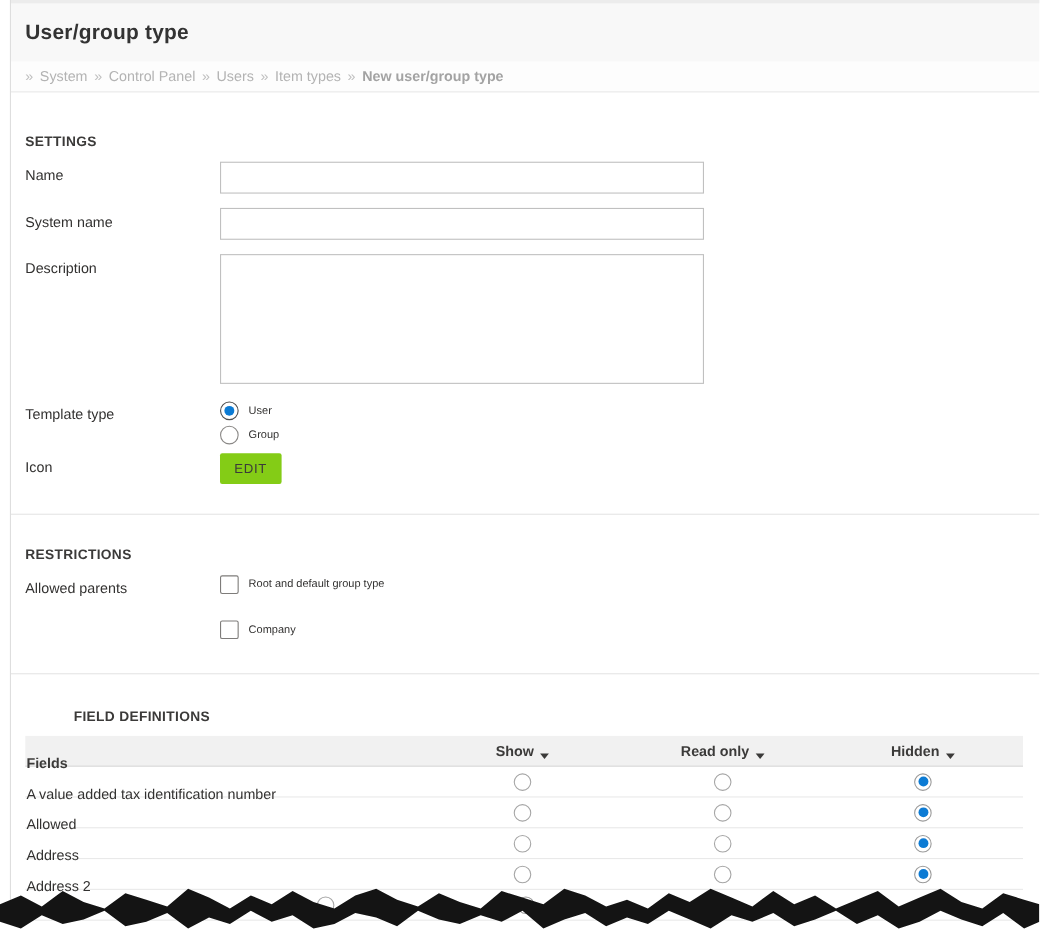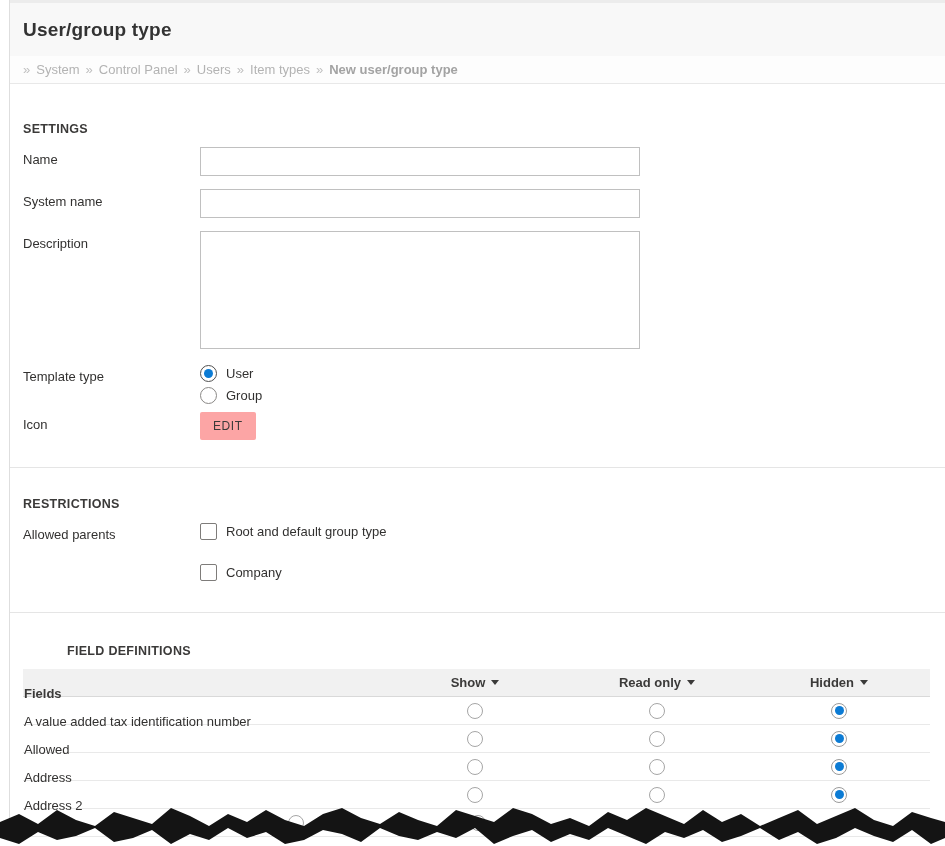--- a/index.html
+++ b/index.html
@@ -36,41 +36,41 @@
   .textarea { width:440px; height:118px; border:1px solid #c0c0c0; background:#fff;
     font:13px "Liberation Sans",sans-serif; padding:6px 8px; resize:none; outline:none; }
 
   .radio-group { display:flex; flex-direction:column; gap:5px; padding-top:1px; }
   .choice-line { display:flex; align-items:center; gap:9px; cursor:pointer; }
   .radio { width:17px; height:17px; border:1px solid #8a8886; border-radius:50%;
     background:#fff; position:relative; flex:none; }
   .radio.selected { border-color:#4f4f4f; }
   .radio.selected::after { content:""; position:absolute; left:3px; top:3px;
     width:9px; height:9px; border-radius:50%; background:#0c7bd4; }
-  .choice-label { font-size:13px; color:#323130; }
+  .choice-label { font-size:10px; color:#323130; }
 
   .checkbox { width:17px; height:17px; border:1px solid #7e7c7a; border-radius:2px;
     background:#fff; flex:none; }
   .cb-group { display:flex; flex-direction:column; gap:24px; padding-top:1px; }
 
-  .edit-button { display:inline-block; background:#fca5a5; border:none; border-radius:2px;
+  .edit-button { display:inline-block; background:#84cc16; border:none; border-radius:2px;
     padding:7px 13px 7px 13px; font:12px "Liberation Sans",sans-serif; letter-spacing:.6px;
     color:#3b3a39; cursor:pointer; }
 
   .divider { height:1px; background:#e5e5e5; }
   .d1 { margin-top:27px; } .d2 { margin-top:31px; }
 
   
   .fd-table { width:907px; margin-top:11px; font-size:13px; }
   .fd-header { display:flex; background:#f1f1f1; height:28px; align-items:center;
     border-bottom:1px solid #d9d9d9; font-weight:700; color:#3b3a39; }
   .fd-row { display:flex; height:28px; align-items:center; border-bottom:1px solid #e9e9e9;
     color:#323130; }
   .col-fields { width:361px; padding-left:1px; white-space:nowrap; overflow:hidden;margin-top:21px; }
-  .col-opt { width:182px; display:flex; justify-content:center; align-items:center; }
+  .col-opt { width:182px; display:flex; justify-content:center; align-items:flex-end; }
   .col-head { cursor:pointer; }
   .caret { display:inline-block; width:0; height:0; border-left:4px solid transparent;
     border-right:4px solid transparent; border-top:5px solid #3b3a39; margin-left:6px;
     vertical-align:2px; }
   .fd-row .radio { width:16px; height:16px; border-color:#a6a6a6; }
   .fd-row .radio.selected { border-color:#9b9b9b; }
   .fd-row .radio.selected::after { left:2.5px; top:2.5px; width:9px; height:9px; }
 
   
   .tear { position:absolute; left:0; top:800px; width:945px; height:46px; pointer-events:none; }

